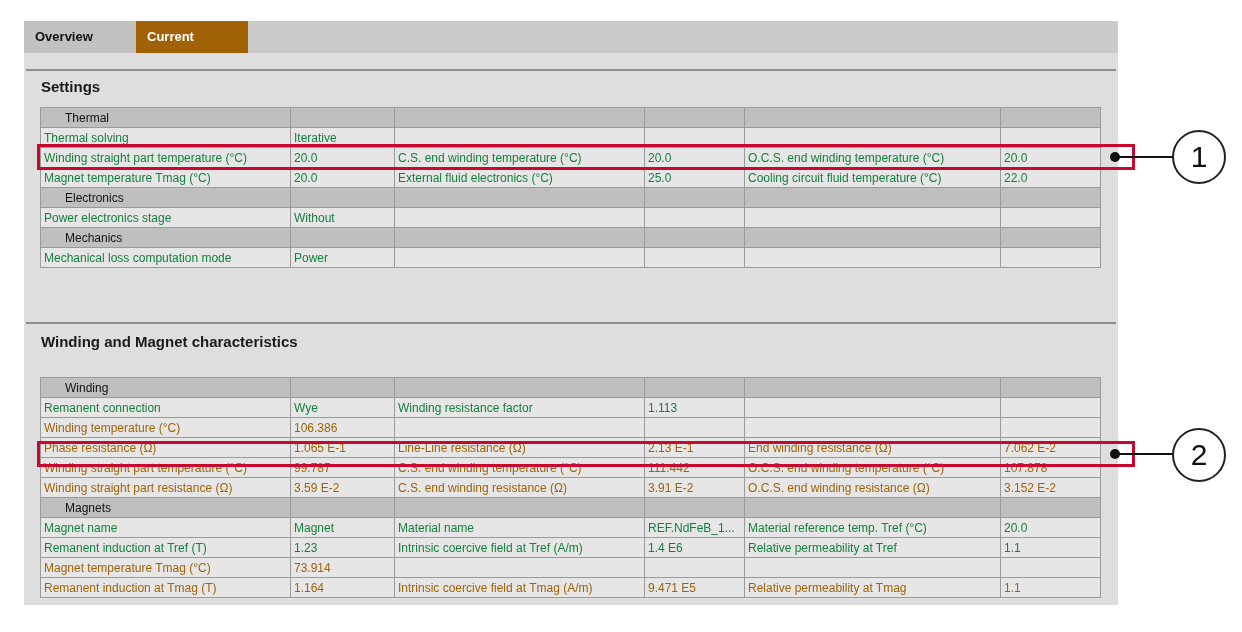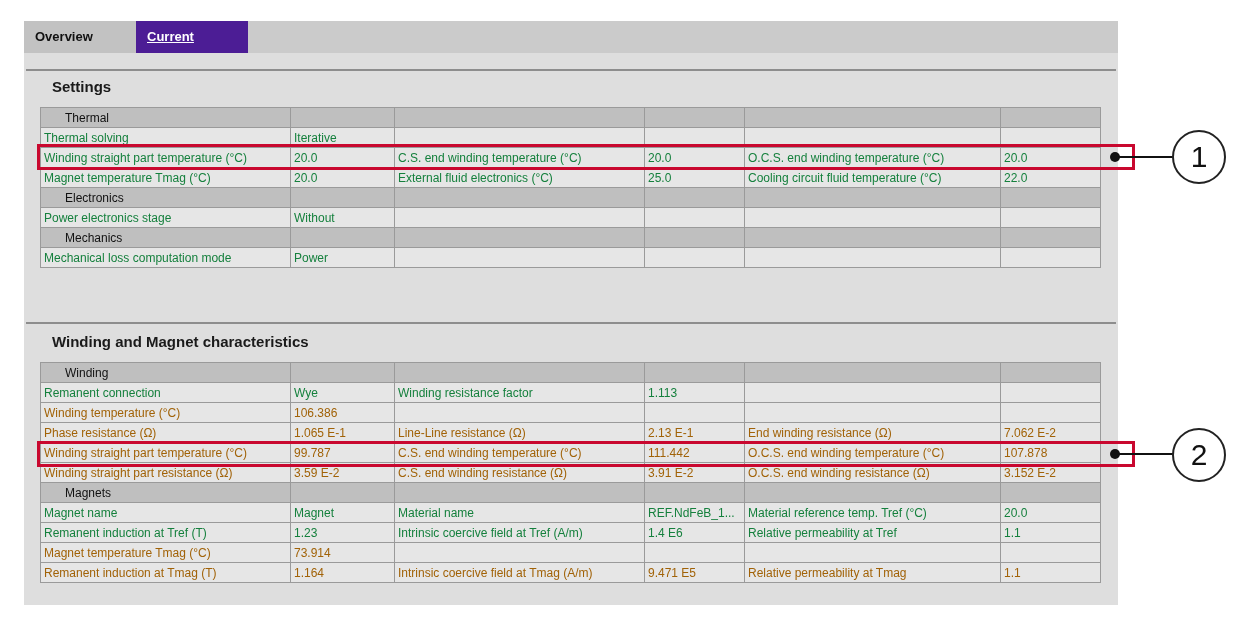--- a/index.html
+++ b/index.html
@@ -4,33 +4,33 @@
 <style>
   html,body{margin:0;padding:0;}
   body{
     width:1242px;height:632px;position:relative;overflow:hidden;
     background:#ffffff;font-family:"Liberation Sans",sans-serif;
   }
   
   .tab-strip{position:absolute;left:24px;top:21px;width:1094px;height:32px;background:#cbcbcb;display:flex;}
   .tab{width:112px;height:32px;line-height:32px;padding-left:11px;box-sizing:border-box;
        font-size:13px;font-weight:bold;color:#111;background:#c2c2c2;cursor:default;}
-  .tab.active{background:#4c1d95;color:#ffffff;text-decoration:underline;}
+  .tab.active{background:#a16207;color:#ffffff;}
   
   .panel{position:absolute;left:24px;top:53px;width:1094px;height:552px;background:#dedede;}
   .rule{position:absolute;left:26px;width:1090px;height:2px;background:#8d8d8d;}
   #rule1{top:69px}
   #rule2{top:322px}
-  .sec-title{position:absolute;left:52px;font-size:15px;font-weight:bold;color:#1a1a1a;}
+  .sec-title{position:absolute;left:41px;font-size:15px;font-weight:bold;color:#1a1a1a;}
   #title1{top:78px}
   #title2{top:333px}
   
   table{position:absolute;left:40px;border-collapse:collapse;table-layout:fixed;width:1060px;font-size:12px;}
   #table1{top:107px}
-  #table2{top:362px}
+  #table2{top:377px}
   td{border:1px solid #9a9a9a;height:19px;padding:0 3px;overflow:hidden;white-space:nowrap;background:#e6e6e6;}
   tr.sec td{background:#bfbfbf;color:#111;padding-left:24px;}
   tr.link td{color:#15803d;}
   tr.plain td{color:#a16207;}
   
   .hl{position:absolute;left:37px;width:1098px;height:26px;border:3px solid #c9082f;box-sizing:border-box;z-index:5;}
   #hl1{top:144px}
   #hl2{top:441px}
   .dot{position:absolute;left:1110px;width:10px;height:10px;border-radius:50%;background:#111;z-index:6;}
   #dot1{top:152px}

